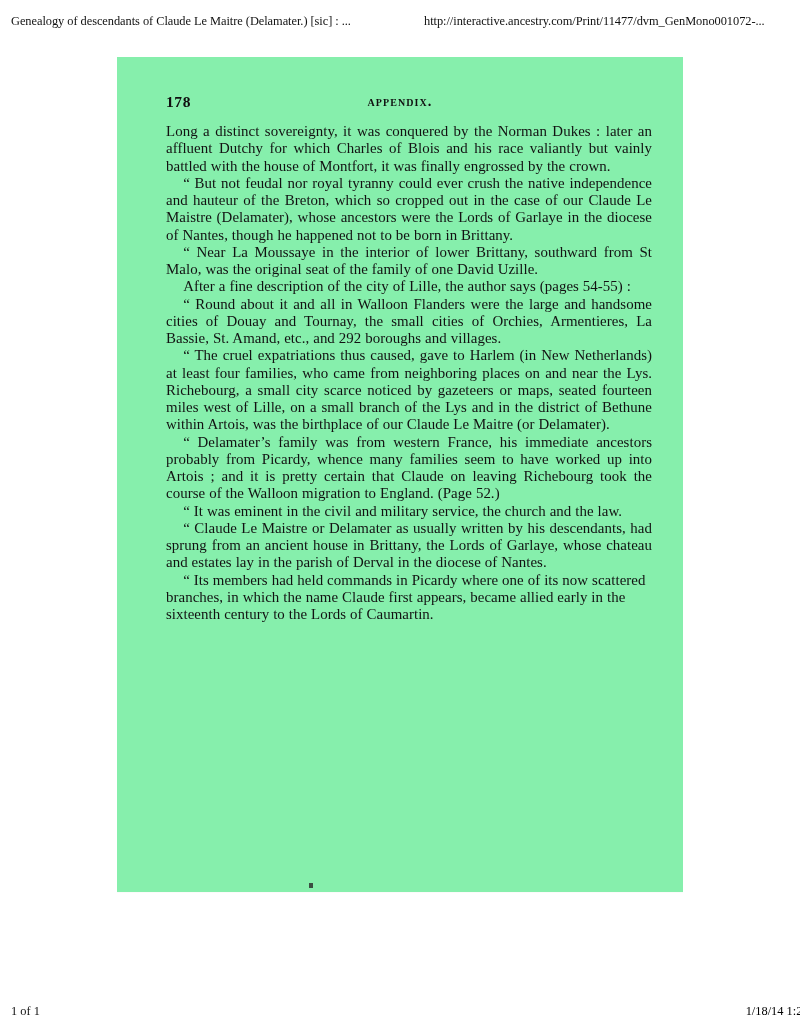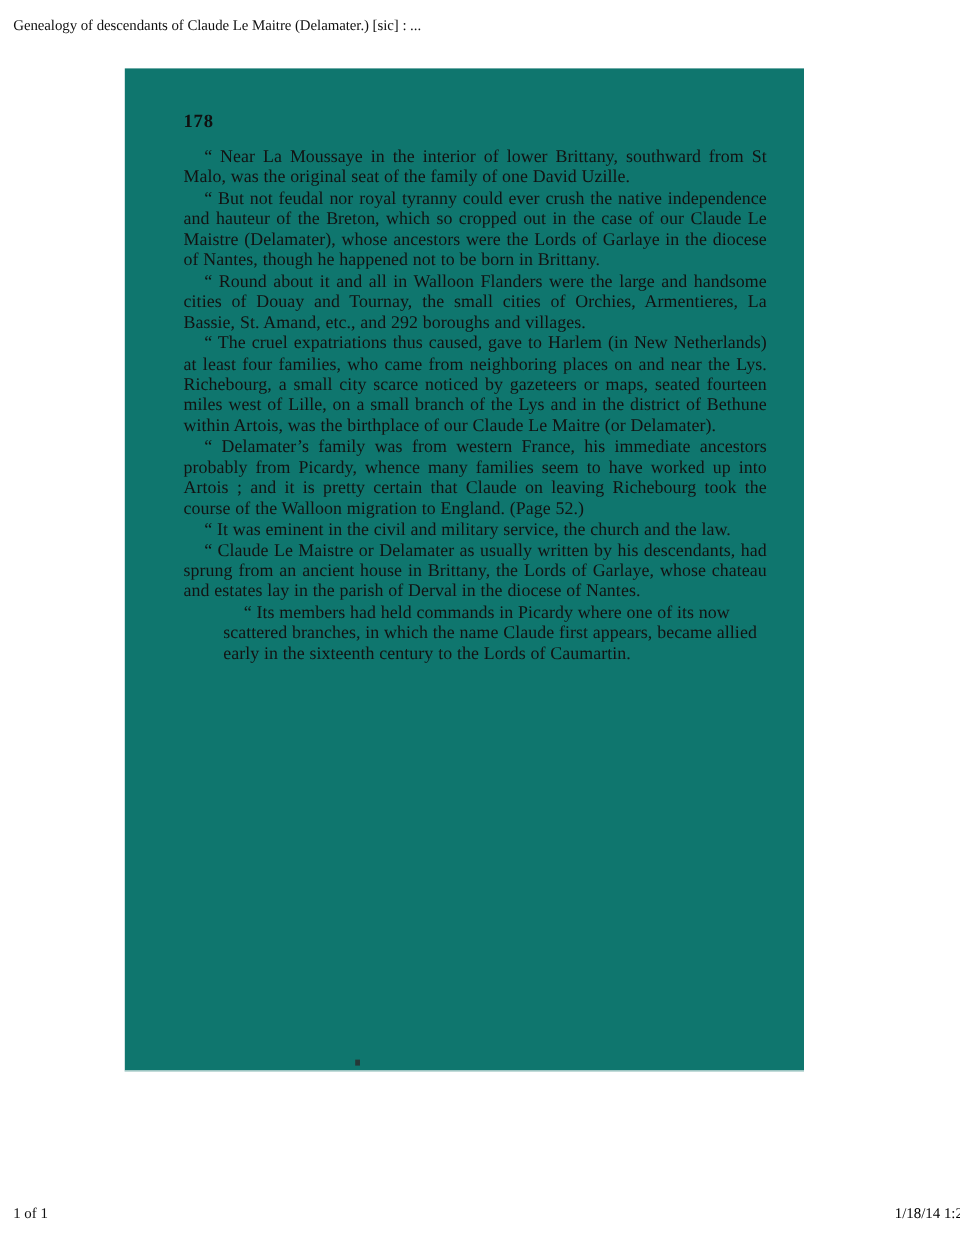--- a/index.html
+++ b/index.html
@@ -63,25 +63,25 @@
     position: absolute;
     right: 9px;
     font-size: 12.4px;
     color: #000000;
     white-space: nowrap;
   }
 
   
   .scan {
     position: absolute;
-    left: 104px;
+    left: 117px;
     top: 57px;
     width: 566px;
     height: 836px;
-    background: #0f766e;
+    background: #86efac;
   }
 
   
   .running-head {
     position: absolute;
     left: 0;
     top: 36px;
     width: 566px;
     height: 20px;
   }
@@ -125,21 +125,20 @@
   }
   .body-text p {
     margin: 0;
     text-indent: 0;
   }
   .body-text p.indent {
     text-indent: 1.15em;
   }
   .body-text p:last-child {
     text-align: left;
-    margin-left: 33px;
   }
   
 
   
   .scan-speck {
     position: absolute;
     left: 192px;
     top: 826px;
     width: 4px;
     height: 5px;
@@ -154,31 +153,35 @@
     width: 566px;
     height: 1px;
     background: #fbfbfa;
   }
 </style>
 </head>
 <body>
 
 <div class="print-header">
   <div class="ph-title">Genealogy of descendants of Claude Le Maitre (Delamater.) [sic] : ...</div>
+  <div class="ph-url">http://interactive.ancestry.com/Print/11477/dvm_GenMono001072-...</div>
 </div>
 
 <div class="scan">
 
   <div class="running-head">
     <div class="folio">178</div>
+    <div class="head-title">Appendix.</div>
   </div>
 
   <div class="body-text">
+      <p>Long a distinct sovereignty, it was conquered by the Norman Dukes : later an affluent Dutchy for which Charles of Blois and his race valiantly but vainly battled with the house of Montfort, it was finally engrossed by the crown.</p>
+      <p class="indent">“ But not feudal nor royal tyranny could ever crush the native independence and hauteur of the Breton, which so cropped out in the case of our Claude Le Maistre (Delamater), whose ancestors were the Lords of Garlaye in the diocese of Nantes, though he happened not to be born in Brittany.</p>
       <p class="indent">“ Near La Moussaye in the interior of lower Brittany, southward from St Malo, was the original seat of the family of one David Uzille.</p>
-      <p class="indent">“ But not feudal nor royal tyranny could ever crush the native independence and hauteur of the Breton, which so cropped out in the case of our Claude Le Maistre (Delamater), whose ancestors were the Lords of Garlaye in the diocese of Nantes, though he happened not to be born in Brittany.</p>
+      <p class="indent">After a fine description of the city of Lille, the author says (pages 54-55) :</p>
       <p class="indent">“ Round about it and all in Walloon Flanders were the large and handsome cities of Douay and Tournay, the small cities of Orchies, Armentieres, La Bassie, St. Amand, etc., and 292 boroughs and villages.</p>
       <p class="indent">“ The cruel expatriations thus caused, gave to Harlem (in New Netherlands) at least four families, who came from neighboring places on and near the Lys. Richebourg, a small city scarce noticed by gazeteers or maps, seated fourteen miles west of Lille, on a small branch of the Lys and in the district of Bethune within Artois, was the birthplace of our Claude Le Maitre (or Delamater).</p>
       <p class="indent">“ Delamater’s family was from western France, his immediate ancestors probably from Picardy, whence many families seem to have worked up into Artois ; and it is pretty certain that Claude on leaving Richebourg took the course of the Walloon migration to England. (Page 52.)</p>
       <p class="indent">“ It was eminent in the civil and military service, the church and the law.</p>
       <p class="indent">“ Claude Le Maistre or Delamater as usually written by his descendants, had sprung from an ancient house in Brittany, the Lords of Garlaye, whose chateau and estates lay in the parish of Derval in the diocese of Nantes.</p>
       <p class="indent">“ Its members had held commands in Picardy where one of its now scattered branches, in which the name Claude first appears, became allied early in the sixteenth century to the Lords of Caumartin.</p>
     </div>
 
   <div class="scan-speck"></div>
   <div class="thin-rule"></div>

